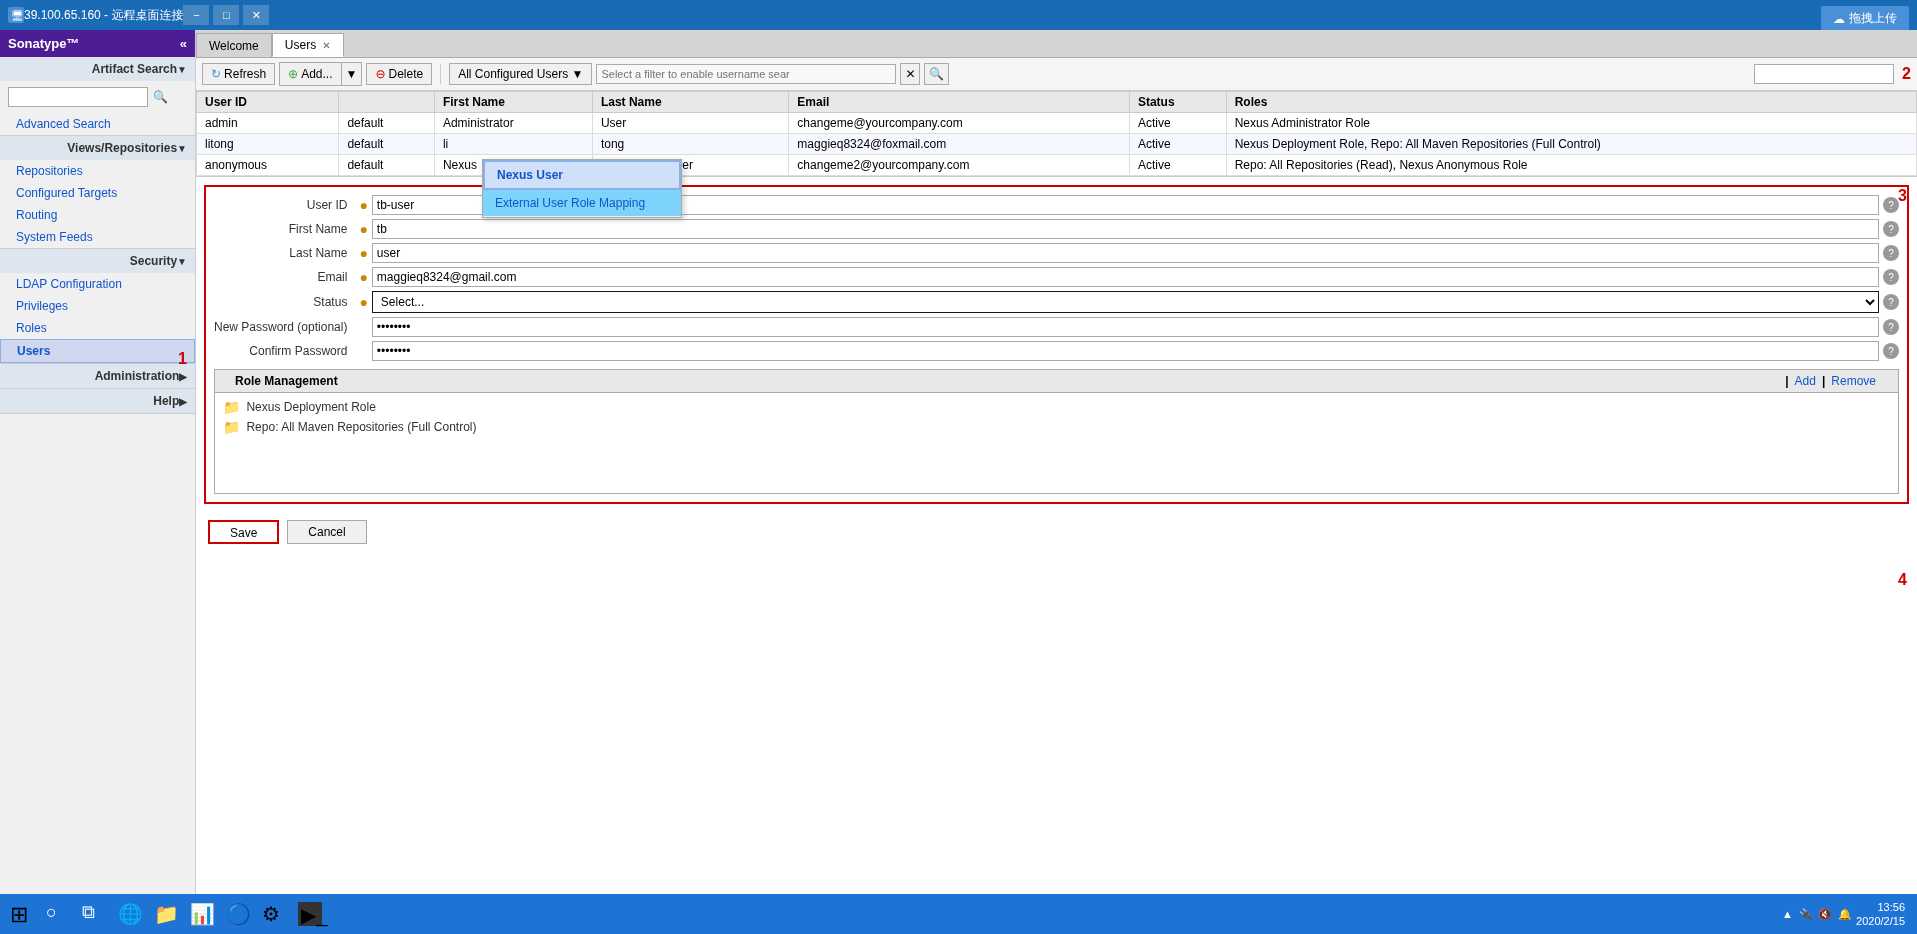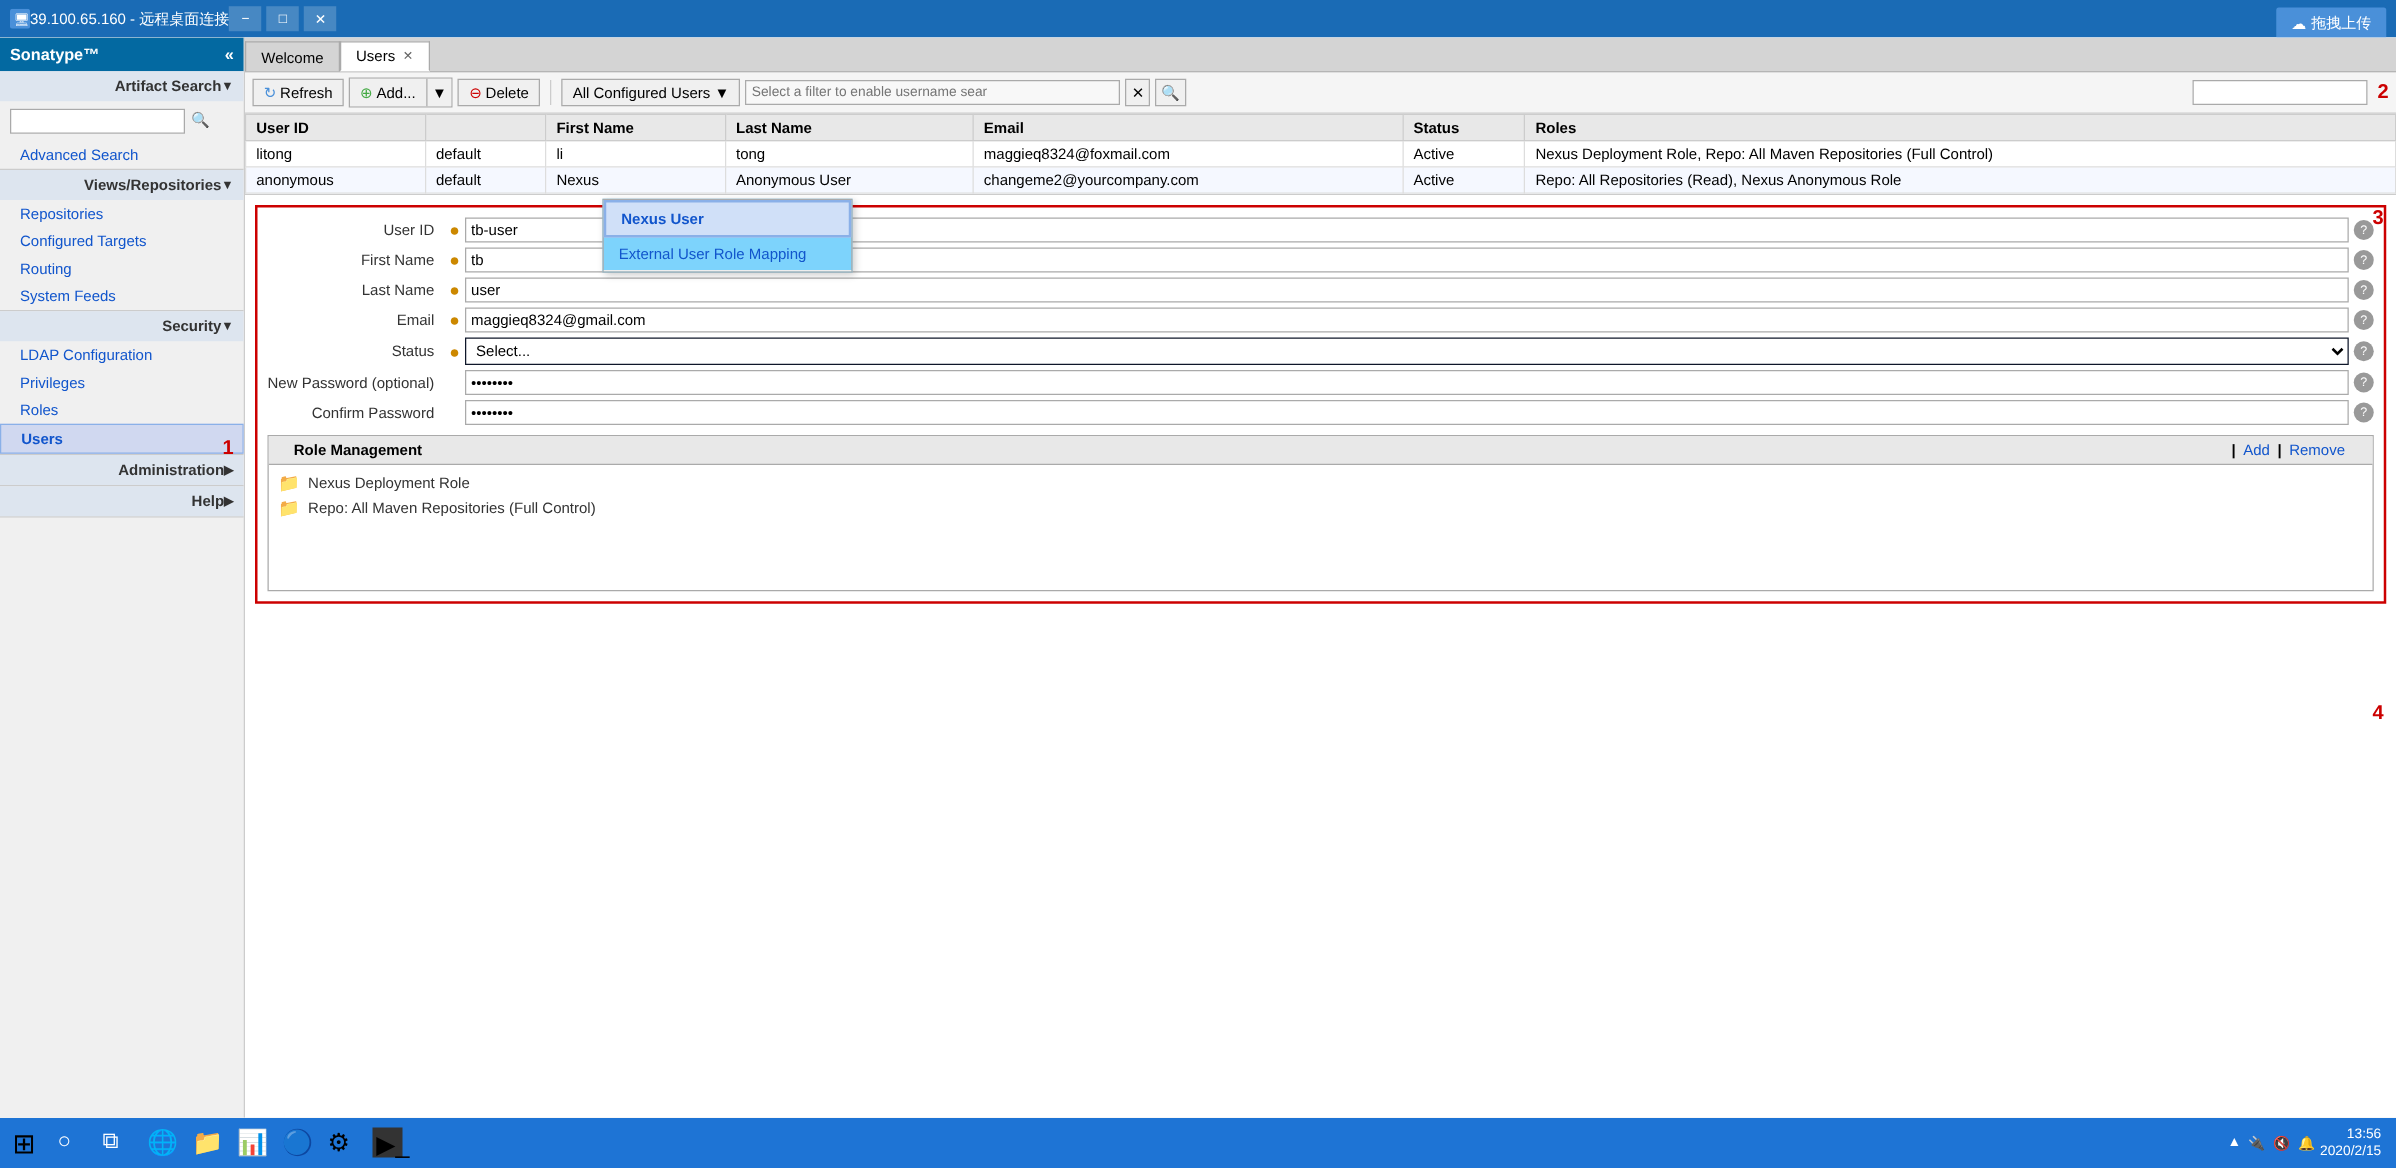--- a/index.html
+++ b/index.html
@@ -37,21 +37,21 @@
 
     
     .sidebar {
       width: 196px;
       background: #f0f0f0;
       border-right: 1px solid #ccc;
       overflow-y: auto;
       flex-shrink: 0;
     }
     .sidebar-header {
-      background: #0369a1;
+      background: #4c1d95;
       color: white;
       padding: 6px 8px;
       font-size: 13px;
       font-weight: bold;
       display: flex;
       align-items: center;
       justify-content: space-between;
     }
     .sidebar-section {
       border-bottom: 1px solid #ccc;
@@ -524,20 +524,29 @@
             <th>User ID</th>
             <th></th>
             <th>First Name</th>
             <th>Last Name</th>
             <th>Email</th>
             <th>Status</th>
             <th>Roles</th>
           </tr>
         </thead>
         <tbody id="users-tbody">
+        <tr>
+      <td>admin</td>
+      <td>default</td>
+      <td>Administrator</td>
+      <td>User</td>
+      <td>changeme@yourcompany.com</td>
+      <td>Active</td>
+      <td>Nexus Administrator Role</td>
+    </tr>
             <tr>
       <td>litong</td>
       <td>default</td>
       <td>li</td>
       <td>tong</td>
       <td>maggieq8324@foxmail.com</td>
       <td>Active</td>
       <td>Nexus Deployment Role, Repo: All Maven Repositories (Full Control)</td>
     </tr>
             <tr>
@@ -632,20 +641,24 @@
             <div class="role-item">
               <span class="folder-icon">📁</span>
               <span>Repo: All Maven Repositories (Full Control)</span>
             </div>
           </div>
         </div>
       </div>
 
       <span style="position:absolute; right:10px; top:55%; color:#cc0000; font-size:16px; font-weight:bold;">4</span>
 
+      <div class="action-buttons">
+        <button class="action-btn primary">Save</button>
+        <button class="action-btn">Cancel</button>
+      </div>
     </div>
 
   </div>
 </div>
 
 <div class="taskbar">
   <div class="taskbar-app">
     <span style="font-size:22px;">⊞</span>
   </div>
   <div class="taskbar-app">

